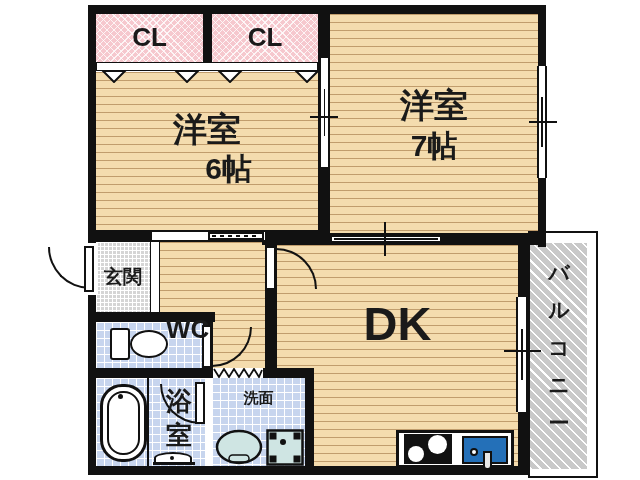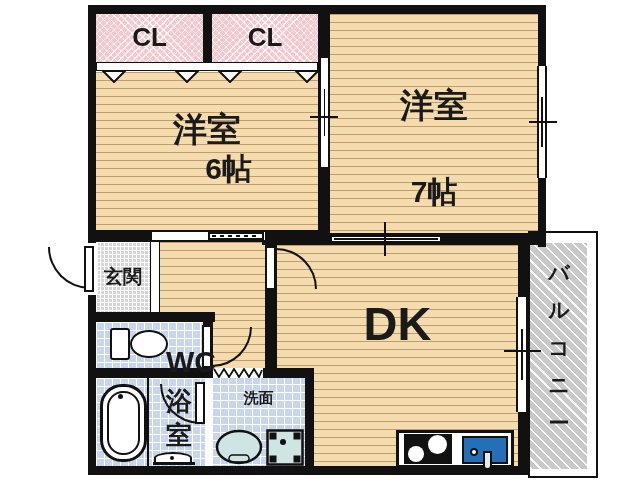--- a/index.html
+++ b/index.html
@@ -151,25 +151,25 @@
   <div class="arc door" style="left:160px;top:384px;width:40px;height:40px;border-left-width:2px;border-bottom-width:2px;border-radius:0 0 0 100%;"></div>
   <div class="leaf door" style="left:195px;top:382px;width:10px;height:42px;"></div>
 
   <div class="lbl" style="left:96px;top:24px;width:107px;font-size:26px;">CL</div>
   <div class="lbl" style="left:212px;top:24px;width:106px;font-size:26px;">CL</div>
 
   <div class="lbl" style="left:96px;top:112px;width:222px;font-size:34px;">洋室</div>
   <div class="lbl" style="left:96px;top:154px;width:265px;font-size:30px;">6帖</div>
 
   <div class="lbl" style="left:330px;top:88px;width:208px;font-size:34px;">洋室</div>
-  <div class="lbl" style="left:330px;top:131px;width:208px;font-size:30px;margin-top:46px;">7帖</div>
+  <div class="lbl" style="left:330px;top:131px;width:208px;font-size:30px;">7帖</div>
 
   <div class="lbl" style="left:96px;top:267px;width:54px;font-size:19px;">玄関</div>
 
-  <div class="lbl" style="left:166px;top:347px;width:42px;font-size:30px;">WC</div>
+  <div class="lbl" style="left:166px;top:316px;width:42px;font-size:26px;">WC</div>
 
   <div class="lbl vtext" style="left:162px;top:385px;width:34px;font-size:26px;line-height:1.3;">
     <span>浴</span>
     <span>室</span>
   </div>
 
   <div class="lbl" style="left:212px;top:390px;width:93px;font-size:15px;">洗面</div>
 
   <div class="lbl" style="left:277px;top:300px;width:241px;font-size:47px;">DK</div>
 

